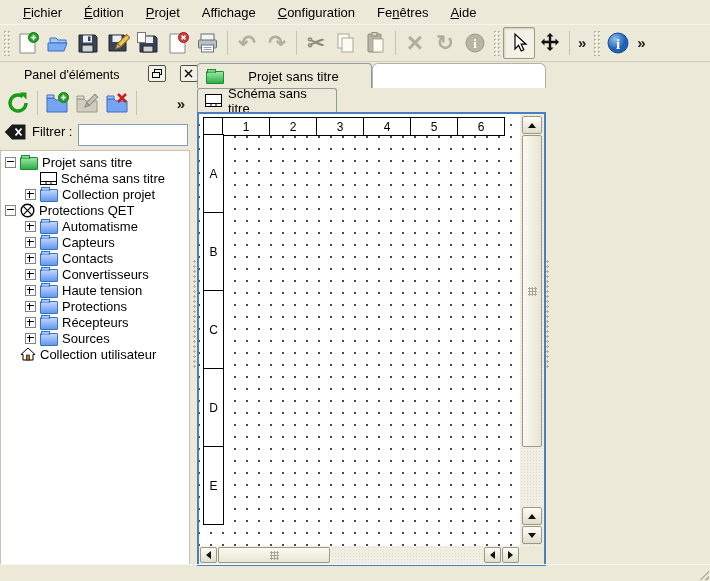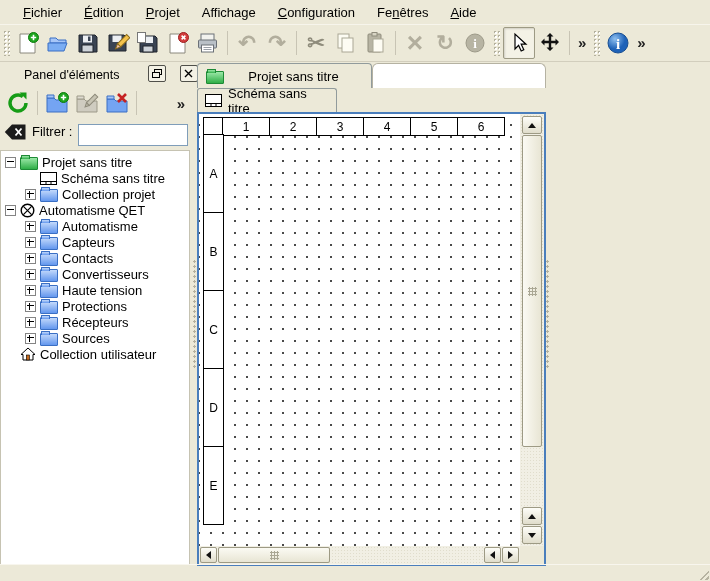--- a/index.html
+++ b/index.html
@@ -362,21 +362,21 @@
           <span class="ticon folder blue"></span>
           <span>Collection projet</span>
         </div>
       </div>
       <div class="trow">
         <span class="exp"></span>
         <svg class="ticon" width="15" height="15">
           <circle cx="7.5" cy="7.5" r="6.3" fill="#fff" stroke="#000" stroke-width="1.4"></circle>
           <path d="M3.4 3.4l8.2 8.2M11.6 3.4L3.4 11.6" stroke="#000" stroke-width="1.2"></path>
         </svg>
-        <span>Automatisme QET</span>
+        <span>Protections QET</span>
       </div>
       <div class="tree-children">
         <div class="trow">
           <span class="exp plus"></span>
           <span class="ticon folder blue"></span>
           <span>Automatisme</span>
         </div>
         <div class="trow">
           <span class="exp plus"></span>
           <span class="ticon folder blue"></span>

